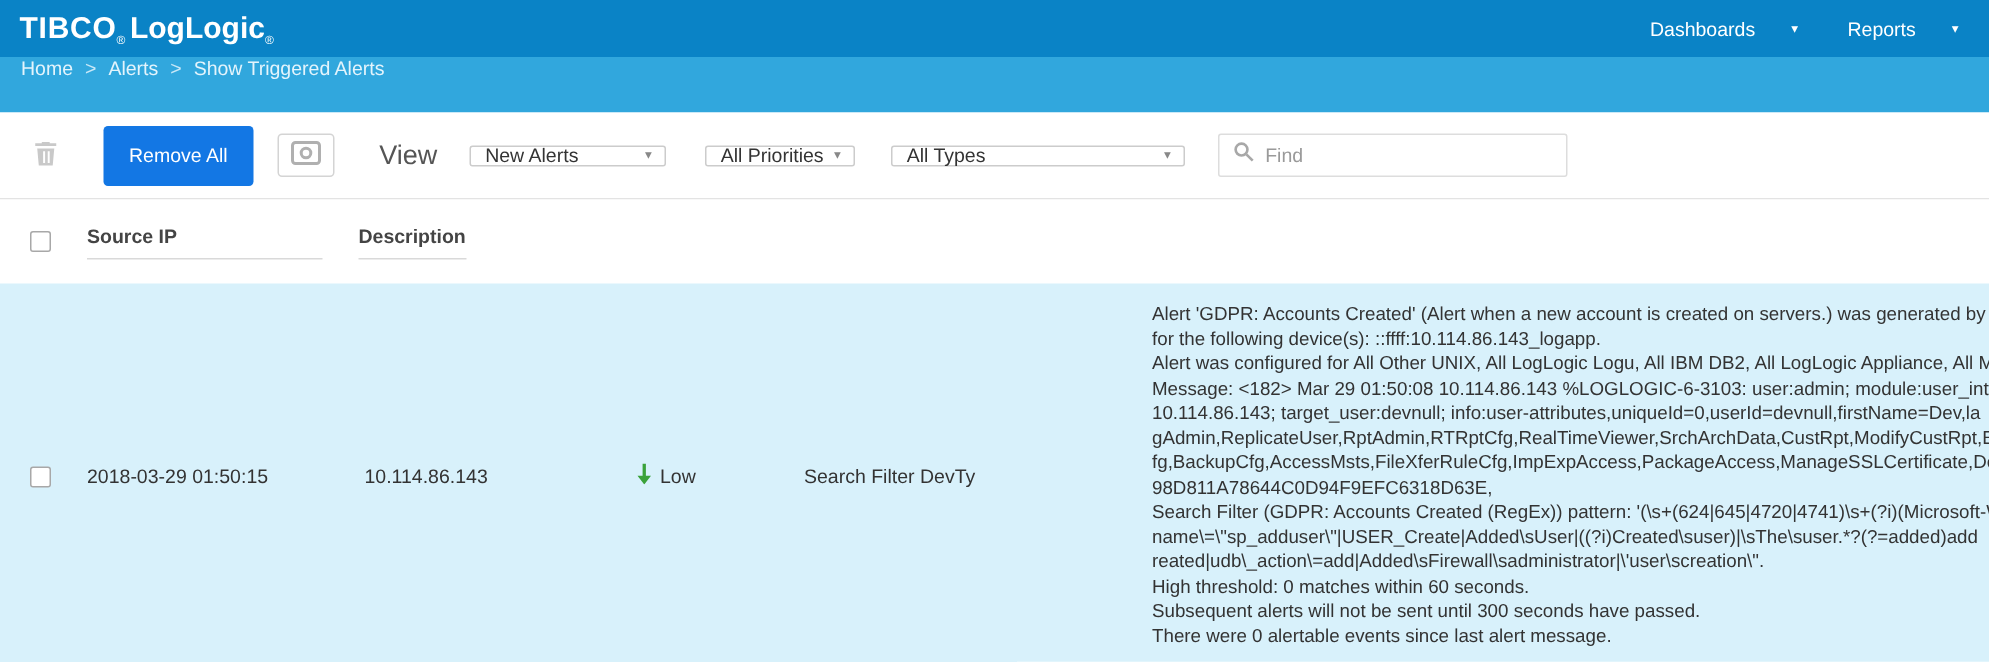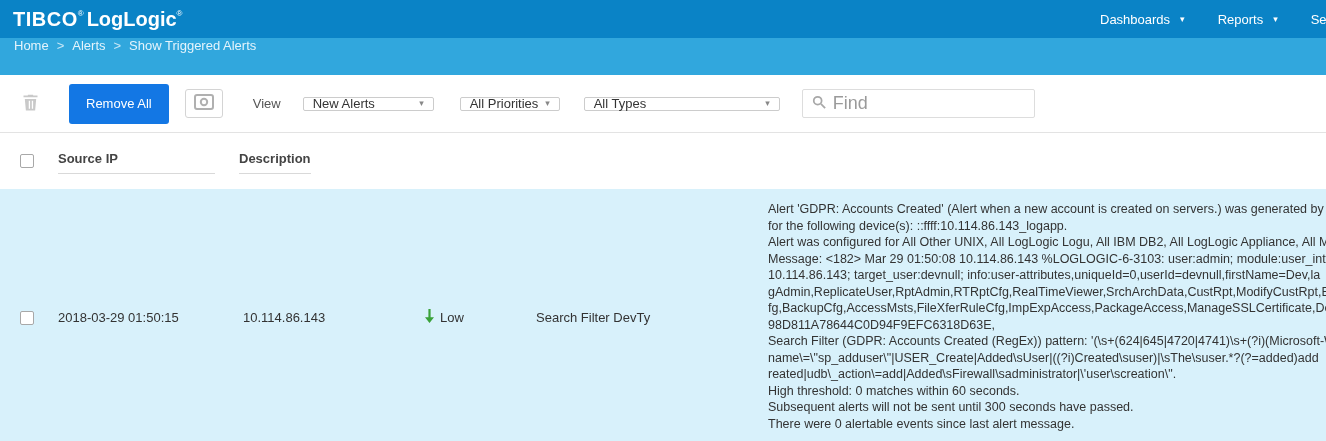--- a/index.html
+++ b/index.html
@@ -16,39 +16,39 @@
     background: #0a83c6;
     color: #fff;
     display: flex;
     align-items: center;
     position: relative;
   }
   .logo {
     padding-left: 13px;
     font-size: 20px;
     display: flex;
-    align-items: flex-start;
+    align-items: flex-end;
     cursor: pointer;
     white-space: nowrap;
   }
   .logo .tibco { font-weight: bold; letter-spacing: 0.5px; }
   .logo .product { margin-left: 3px; font-weight: 600; }
   .logo sup { font-size: 8px; margin-top: 2px; line-height: 1; }
   .topnav {
     position: absolute;
     left: 1100px;
     top: 0;
     height: 38px;
     display: flex;
     align-items: center;
     gap: 33px;
     font-size: 13px;
     white-space: nowrap;
   }
-  .nav-item { display: flex; align-items: center; gap: 10px; cursor: pointer; }
+  .nav-item { display: flex; align-items: center; gap: 24px; cursor: pointer; }
   .caret { font-size: 9px; line-height: 1; }
 
   
   .breadcrumb {
     height: 37px;
     background: #31a7dd;
     display: flex;
     align-items: flex-start;
     padding-left: 14px;
     gap: 8px;
@@ -85,21 +85,21 @@
   }
   .icon-btn.bordered {
     margin-left: 16px;
     width: 38px; height: 29px;
     border: 1px solid #d4d4d4;
     border-radius: 3px;
     background: #fff;
     display: flex; align-items: center; justify-content: center;
     cursor: pointer;
   }
-  .view-label { margin-left: 30px; color: #555; font-size: 13px; }
+  .view-label { margin-left: 30px; color: #555; font-size: 18px; }
   .dropdown {
     height: 14px;
     border: 1px solid #ccc;
     border-radius: 2px;
     background: #fff;
     display: flex;
     align-items: center;
     justify-content: space-between;
     padding: 0 9px;
     font-size: 13px;
@@ -114,21 +114,21 @@
     margin-left: 22px;
     width: 233px; height: 29px;
     border: 1px solid #ddd;
     border-radius: 2px;
     background: #fff;
     display: flex; align-items: center;
     padding: 0 9px; gap: 7px;
   }
   .find input {
     border: none; outline: none; flex: 1;
-    font-size: 18px; font-family: inherit; color: #4d7c0f;
+    font-size: 13px; font-family: inherit; color: #4d7c0f;
     background: transparent;
   }
   .find input::placeholder { color: #9a9a9a; }
 
   
   .thead { height: 56px; display: flex; align-items: center; background: #fff; }
   .c-cb   { width: 58px;  padding-left: 20px; }
   .c-time { width: 185px; }
   .c-sip  { width: 181px; }
   .c-pri  { width: 112px; }

